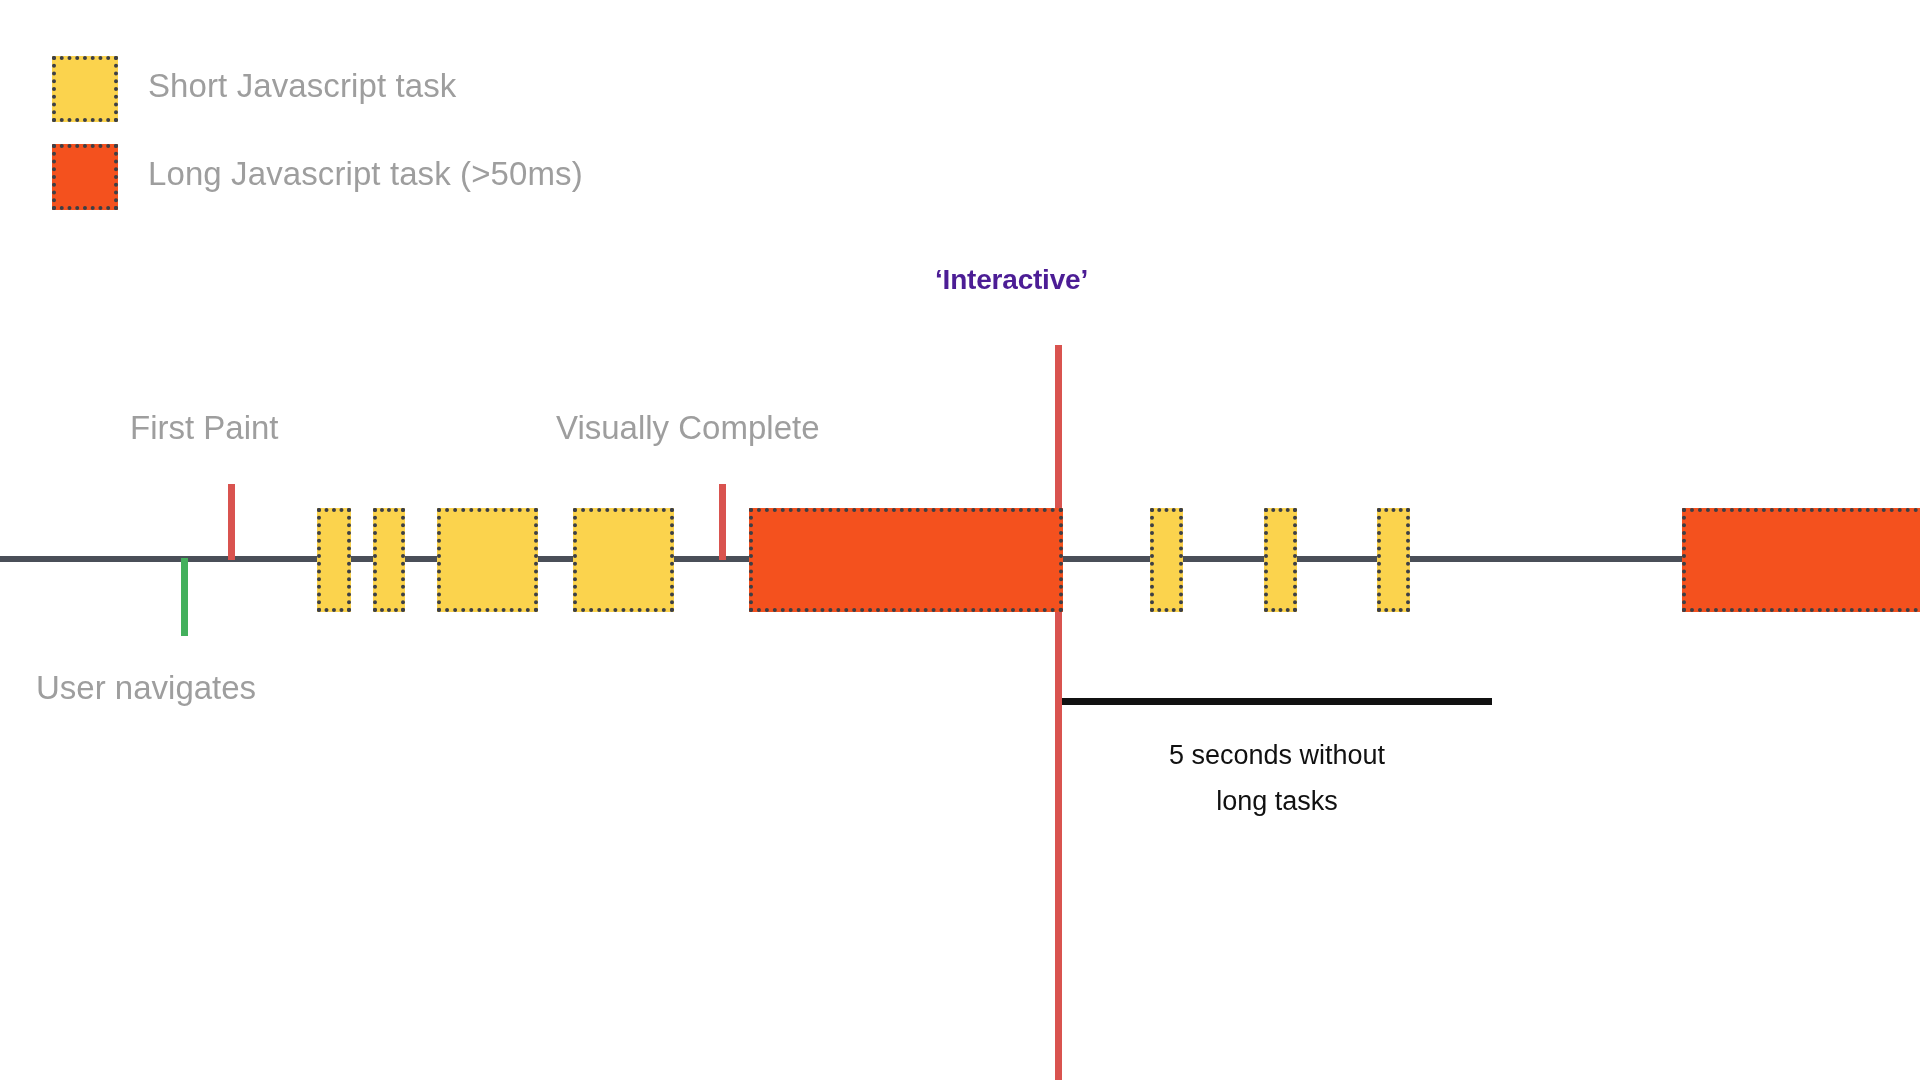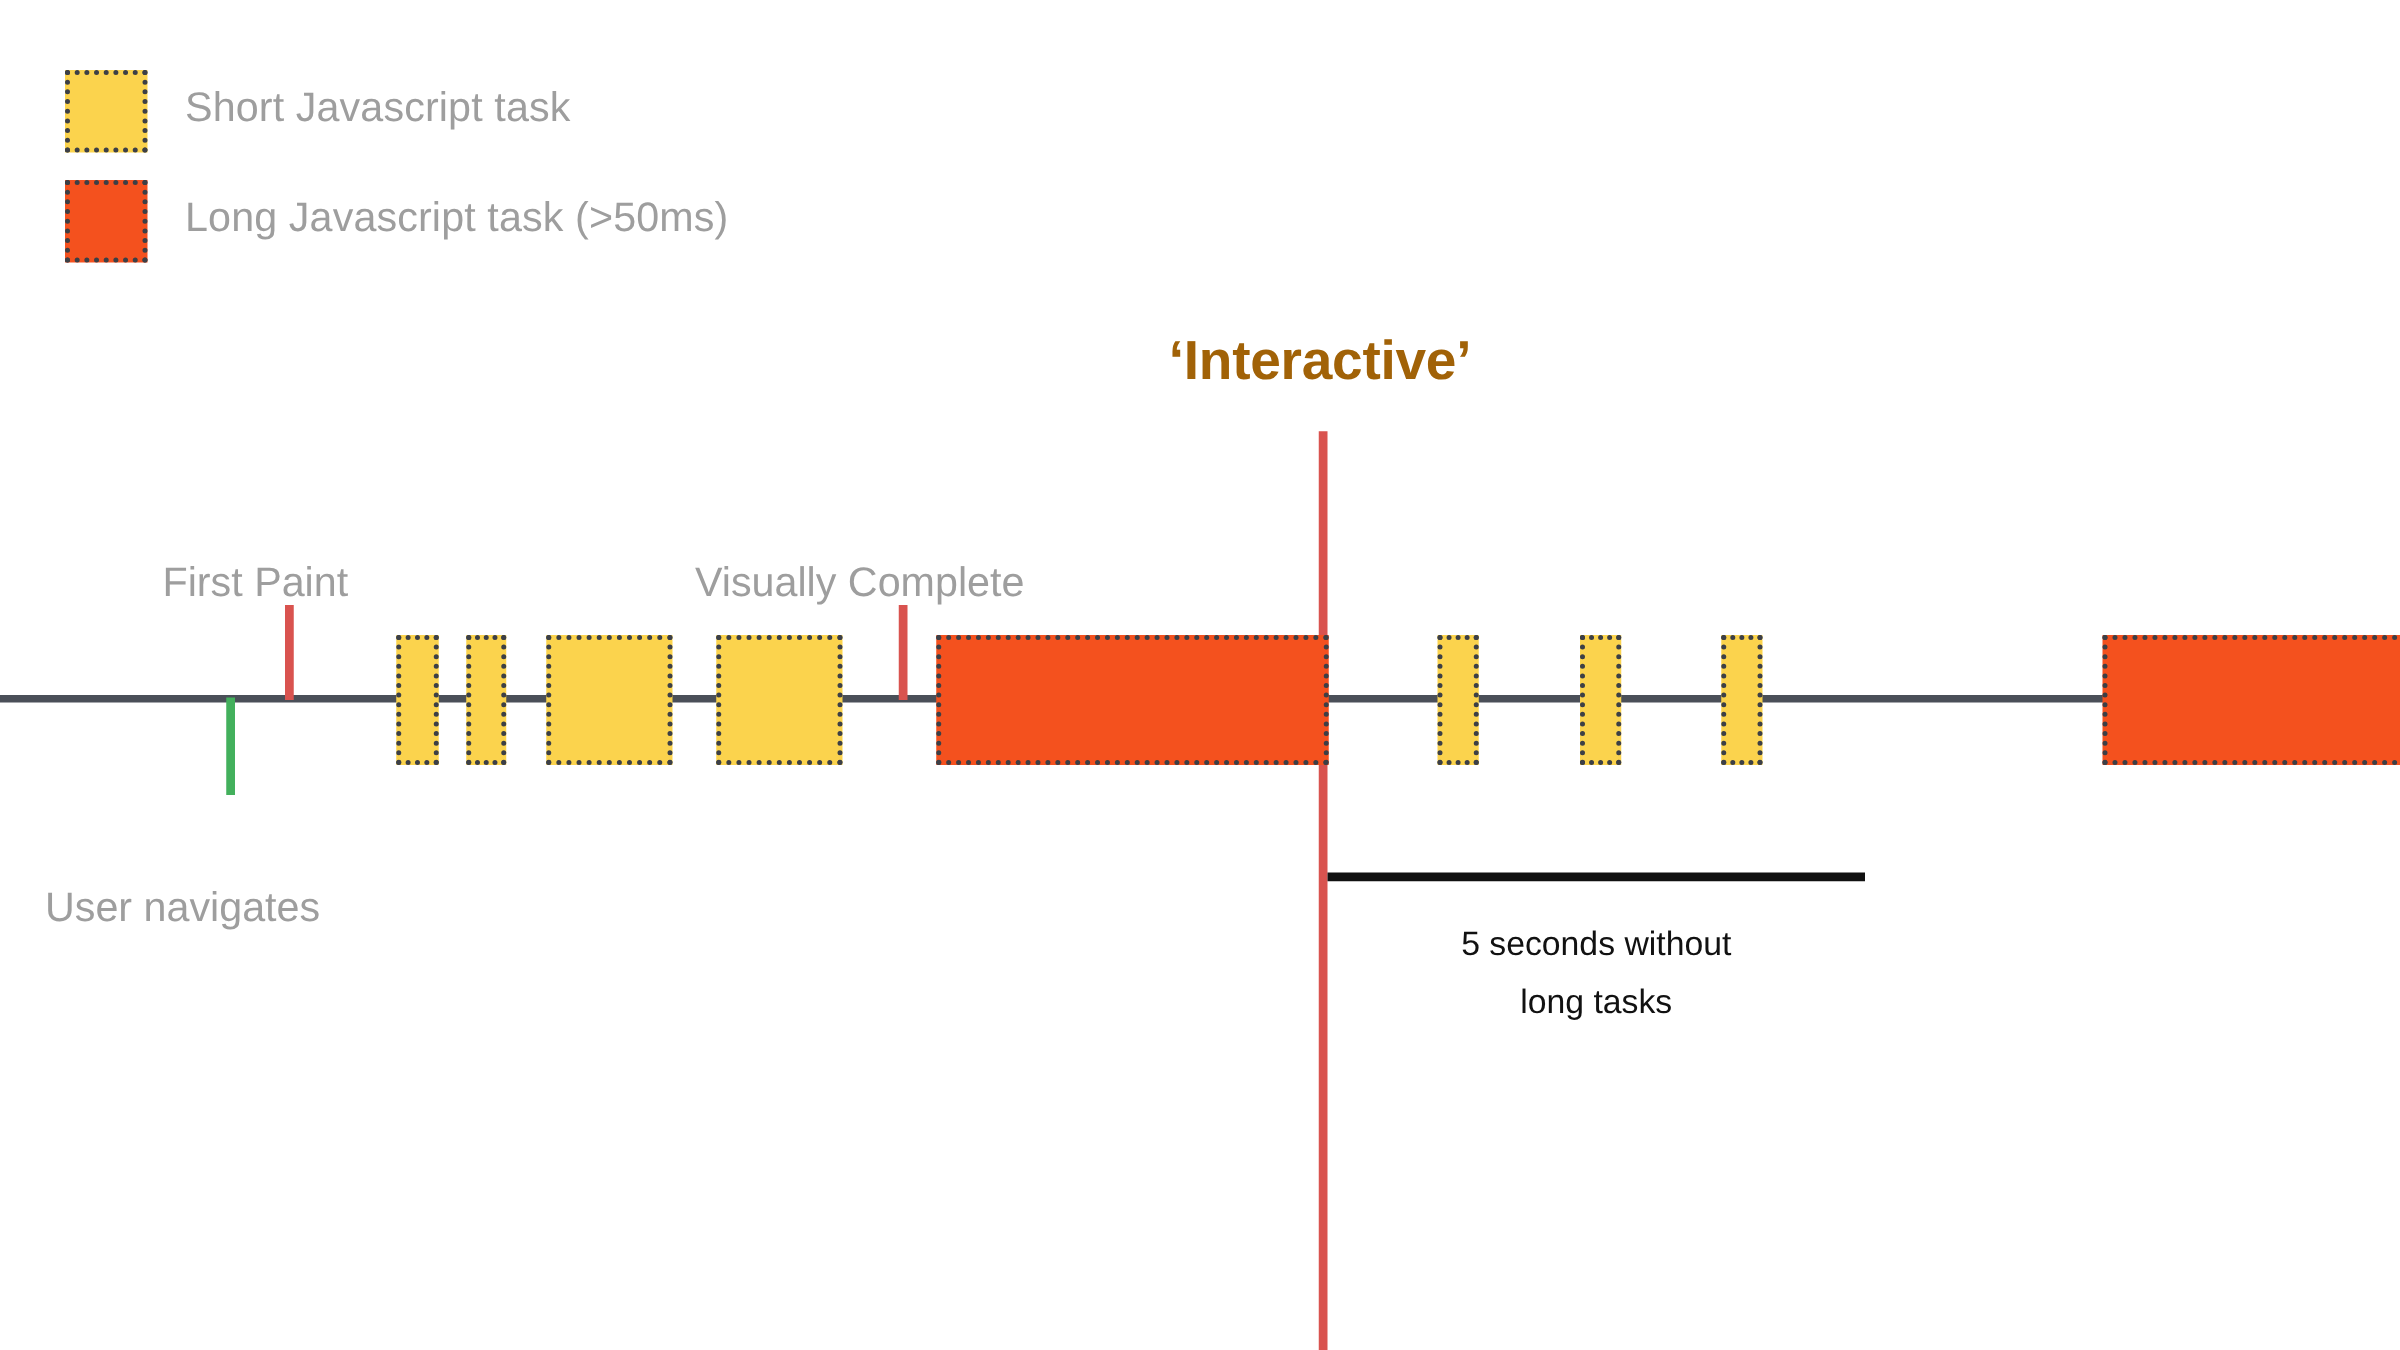--- a/index.html
+++ b/index.html
@@ -99,34 +99,33 @@
     background: #d9534f;
   }
 
   
   .event-label {
     position: absolute;
     font-size: 33px;
     line-height: 40px;
     color: #9e9e9e;
     white-space: nowrap;
-    margin-top: 38px;
   }
   #label-first-paint       { left: 130px; top: 408px; }
   #label-visually-complete { left: 556px; top: 408px; }
   #label-user-navigates    { left: 36px;  top: 668px; }
 
   
   #label-interactive {
     position: absolute;
     left: 935px;
     top: 264px;
-    font-size: 44px;
+    font-size: 28px;
     font-weight: bold;
-    color: #a16207;
+    color: #4c1d95;
     white-space: nowrap;
     letter-spacing: -0.2px;
   }
 
   
   #bracket-line {
     position: absolute;
     left: 1062px;
     top: 698px;
     width: 430px;

